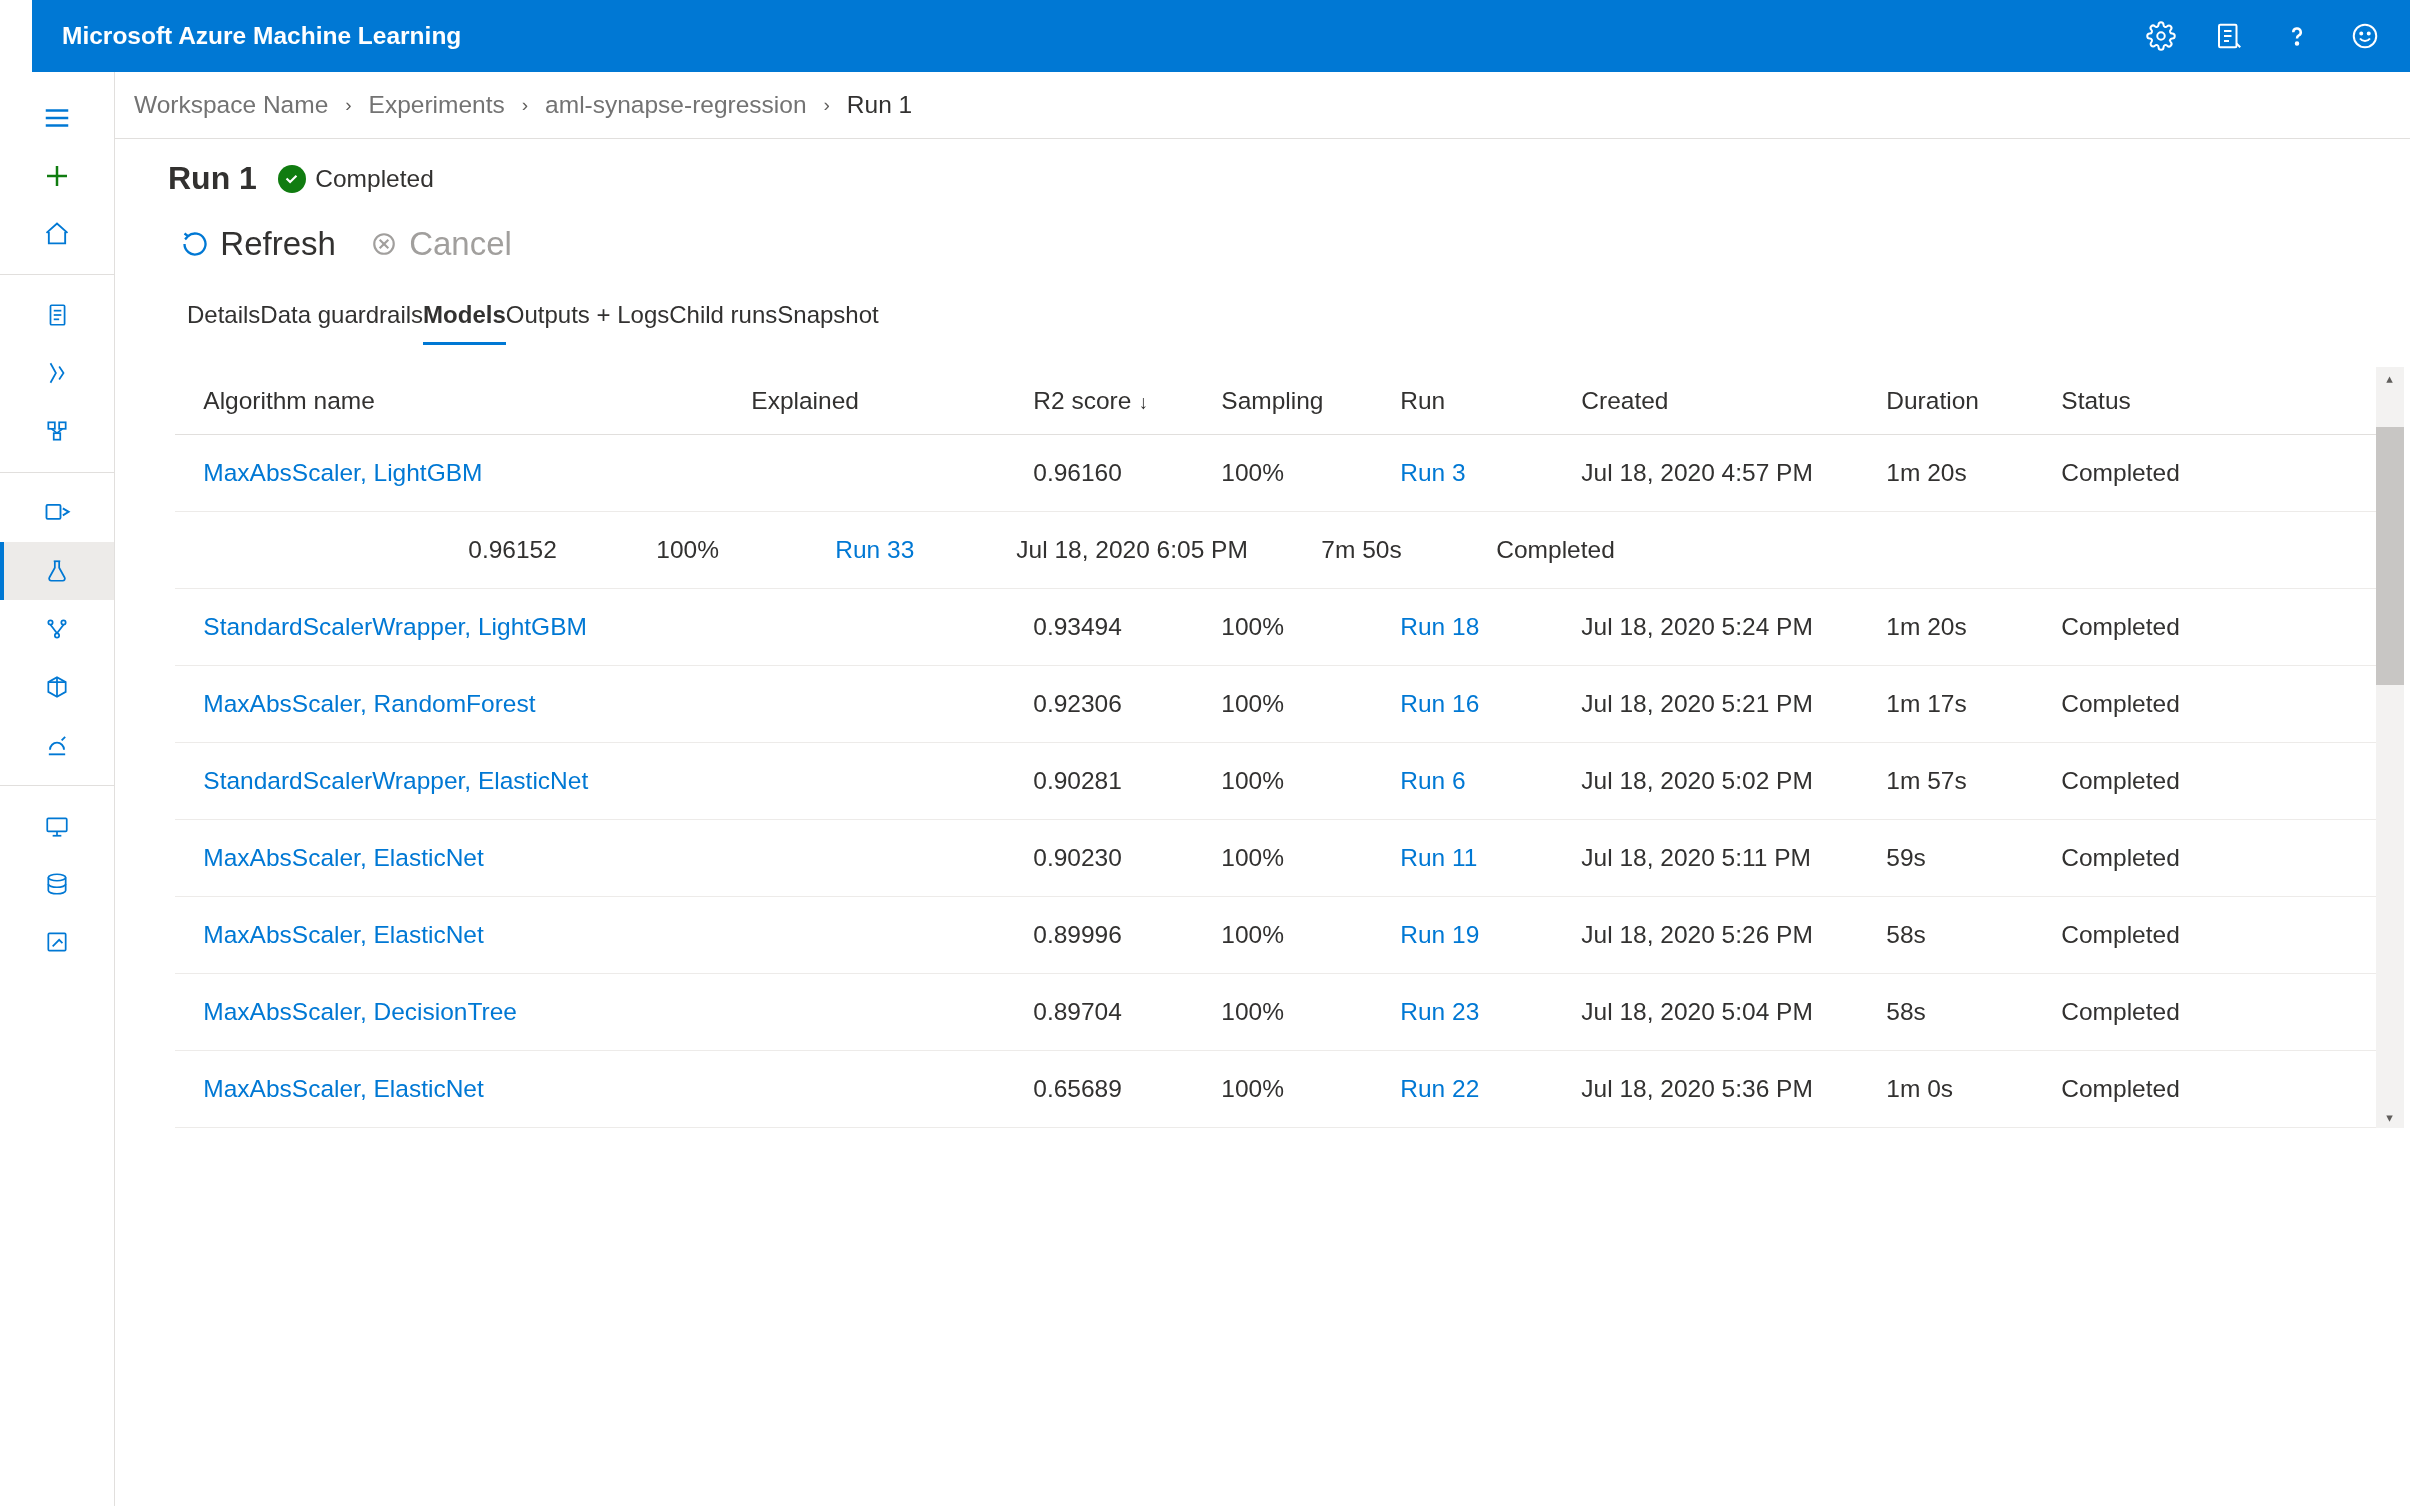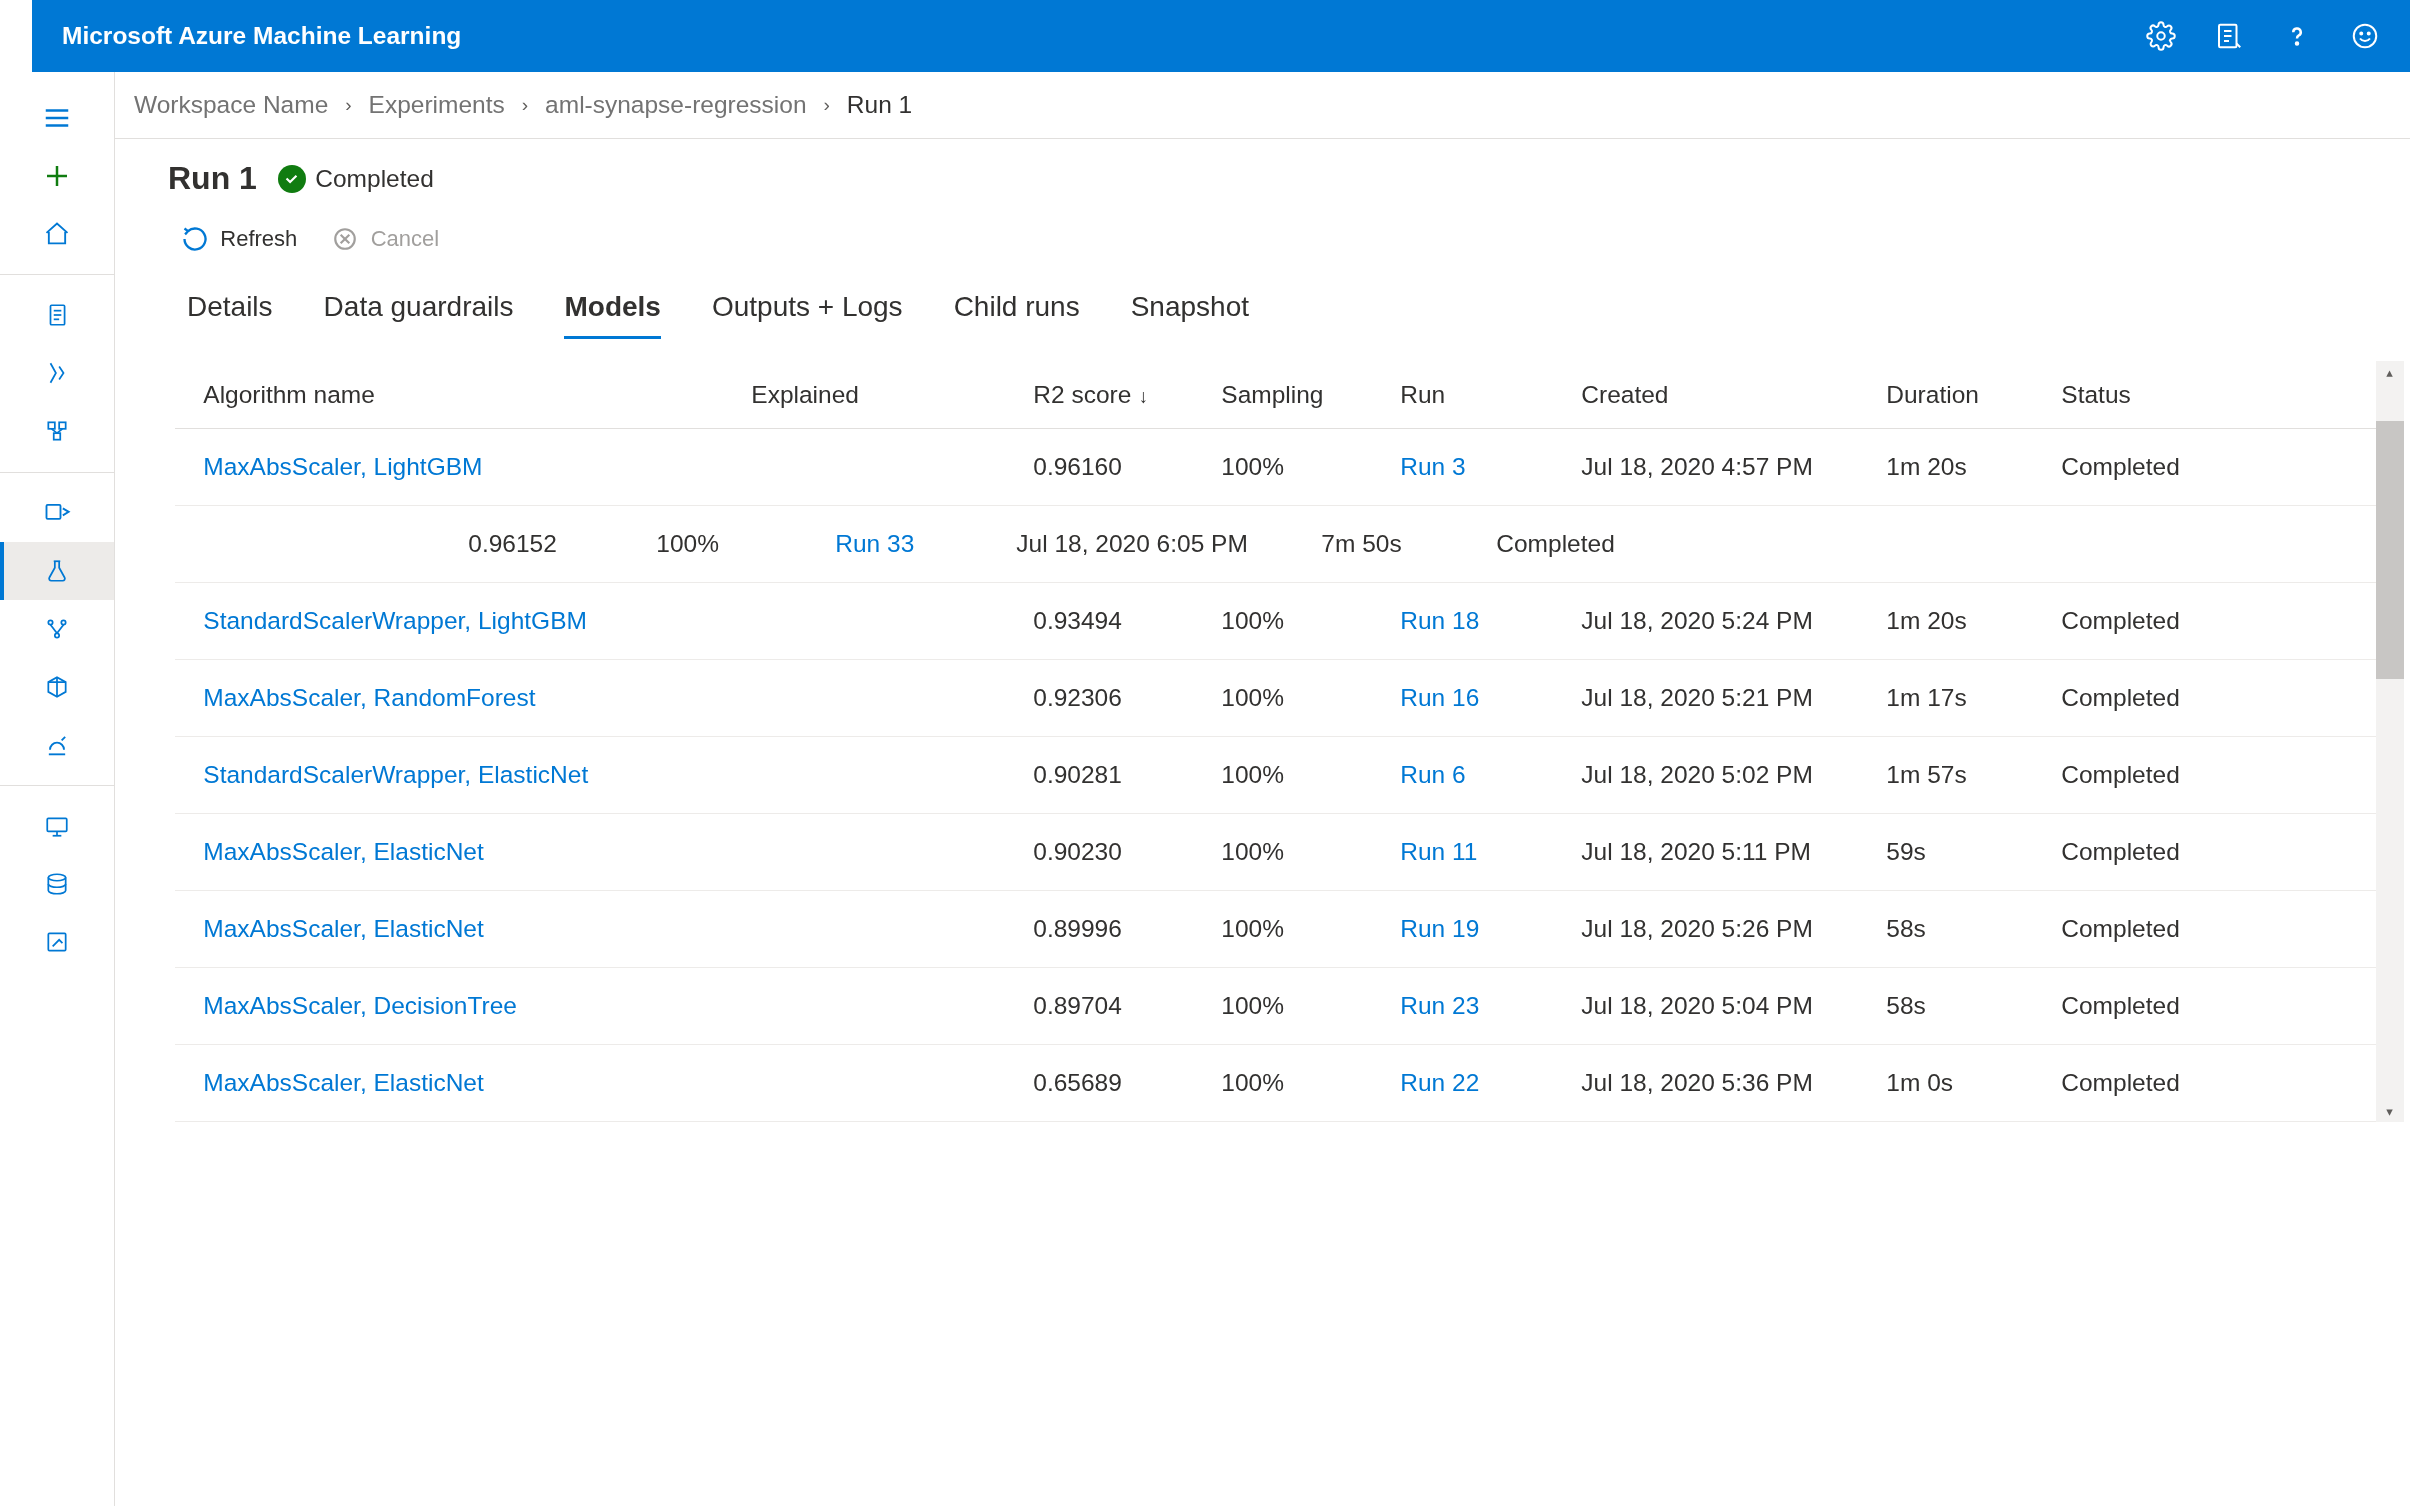--- a/index.html
+++ b/index.html
@@ -132,39 +132,38 @@
   .command-bar {
     display: flex;
     align-items: center;
     gap: 34px;
     padding: 17px 53px 22.6px 66px;
   }
   .cmd {
     display: flex;
     align-items: center;
     gap: 11.3px;
-    font-size: 22px;
+    font-size: 33px;
     cursor: pointer;
   }
   .cmd.disabled {
     color: #a19f9d;
     cursor: not-allowed;
   }
   .cmd .cmd-icon {
     width: 28px;
     height: 28px;
     display: flex;
     align-items: center;
     justify-content: center;
   }
   .tabs {
     display: flex;
-    gap: 51px;
     padding: 15px 72px 0 72px;
-    font-size: 28px;
+    font-size: 24px;
     text-align: center;
   }
   .tab {
     padding-bottom: 13px;
     cursor: pointer;
     border-bottom: 3.8px solid transparent;
   }
   .tab.selected {
     font-weight: 700;
     border-bottom: 3.8px solid #0078d4;

